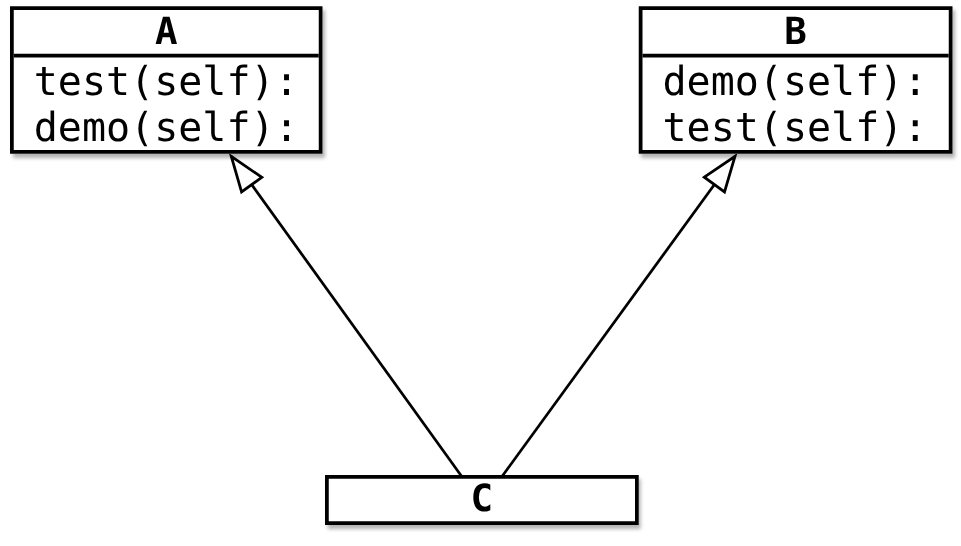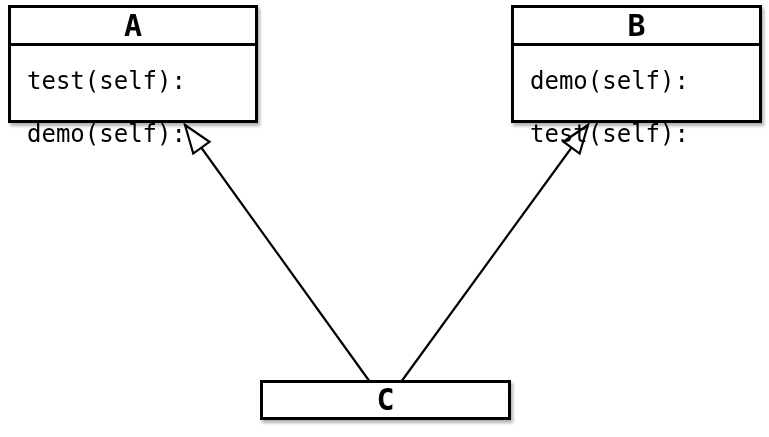--- a/index.html
+++ b/index.html
@@ -42,25 +42,24 @@
     line-height: 1;
   }
   .uml-title.no-sep {
     border-bottom: none;
     height: 100%;
   }
   .uml-methods {
     padding: 1px 0 0 16px;
   }
   .uml-method {
-    font-size: 24px;
+    font-size: 32px;
     line-height: 37px;
     white-space: pre;
     color: #000000;
-    margin-top: 16px;
   }
 </style>
 </head>
 <body>
 
 <div class="canvas">
 
   <svg class="edges" viewBox="0 0 769 437" xmlns="http://www.w3.org/2000/svg">
     <defs>
       <marker id="inh-arrow" markerUnits="userSpaceOnUse" markerWidth="34" markerHeight="26" refX="31" refY="13" orient="auto">

